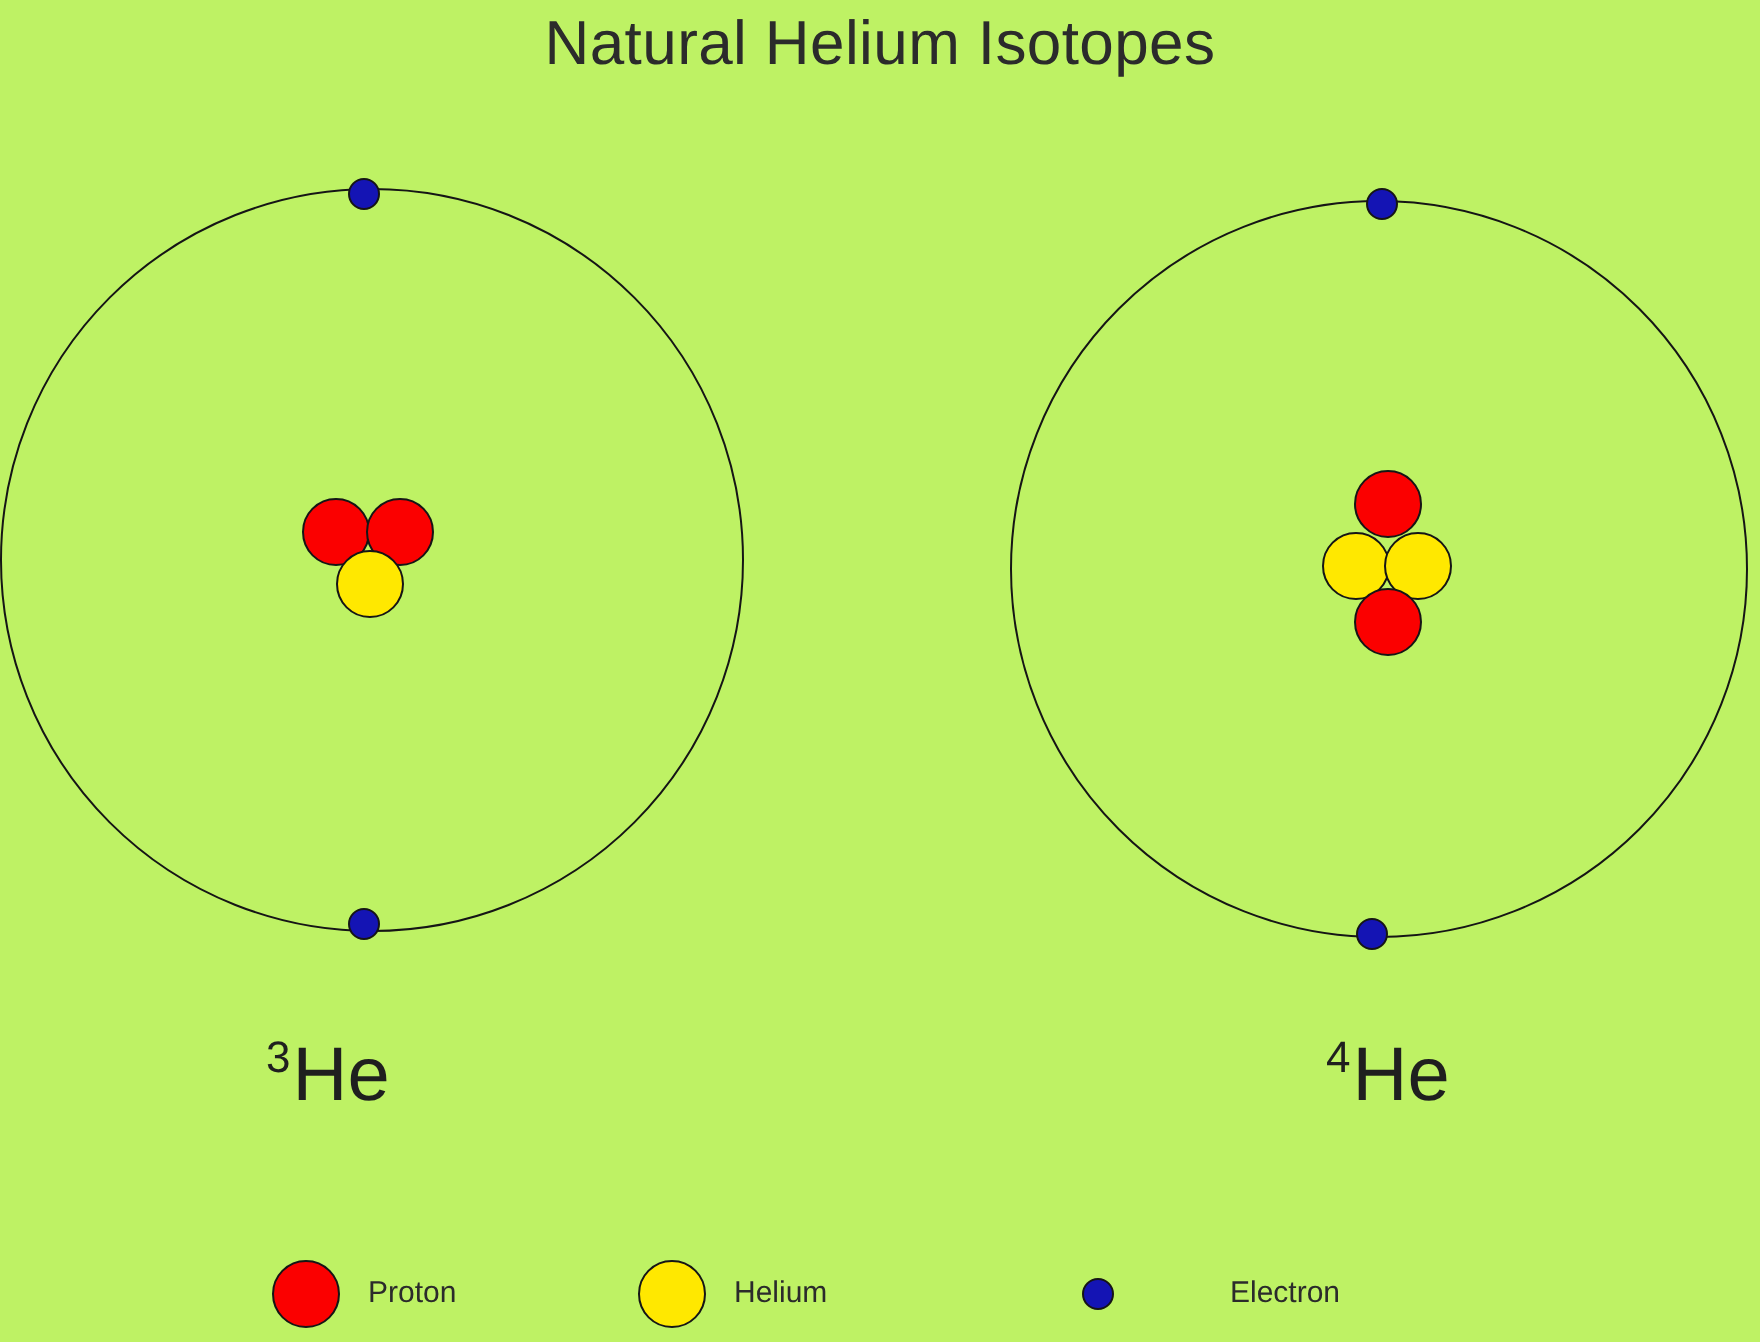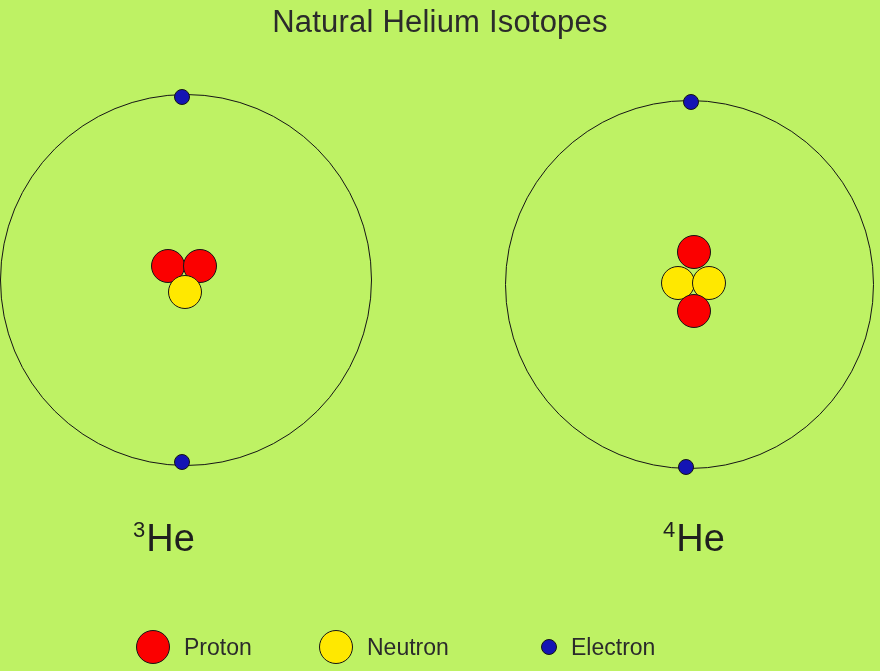--- a/index.html
+++ b/index.html
@@ -88,21 +88,21 @@
     border: 1.5px solid #151515;
     box-sizing: border-box;
     flex: 0 0 auto;
   }
   .legend-swatch.big { width: 34px; height: 34px; }
   .legend-swatch.small { width: 16px; height: 16px; }
   .legend-swatch.proton { background: #fb0000; }
   .legend-swatch.neutron { background: #ffe800; }
   .legend-swatch.electron { background: #1414b4; }
   .legend-text {
-    font-size: 23px;
+    font-size: 15px;
     line-height: 26px;
     color: #2b2b2b;
     margin-left: 14px;
   }
 </style>
 </head>
 <body>
 
 <div id="stage">
 
@@ -141,23 +141,23 @@
 
   <div class="legend">
 
     <div class="legend-entry" style="left:136px;">
       <span class="legend-swatch big proton"></span>
       <span class="legend-text">Proton</span>
     </div>
 
     <div class="legend-entry" style="left:319px;">
       <span class="legend-swatch big neutron"></span>
-      <span class="legend-text">Neutron</span>
+      <span class="legend-text">Helium</span>
     </div>
 
-    <div class="legend-entry" style="left:541px;">
+    <div class="legend-entry" style="left:541px;gap:44px;">
       <span class="legend-swatch small electron"></span>
       <span class="legend-text">Electron</span>
     </div>
 
   </div>
 
 </div>
 
 </body></html>

